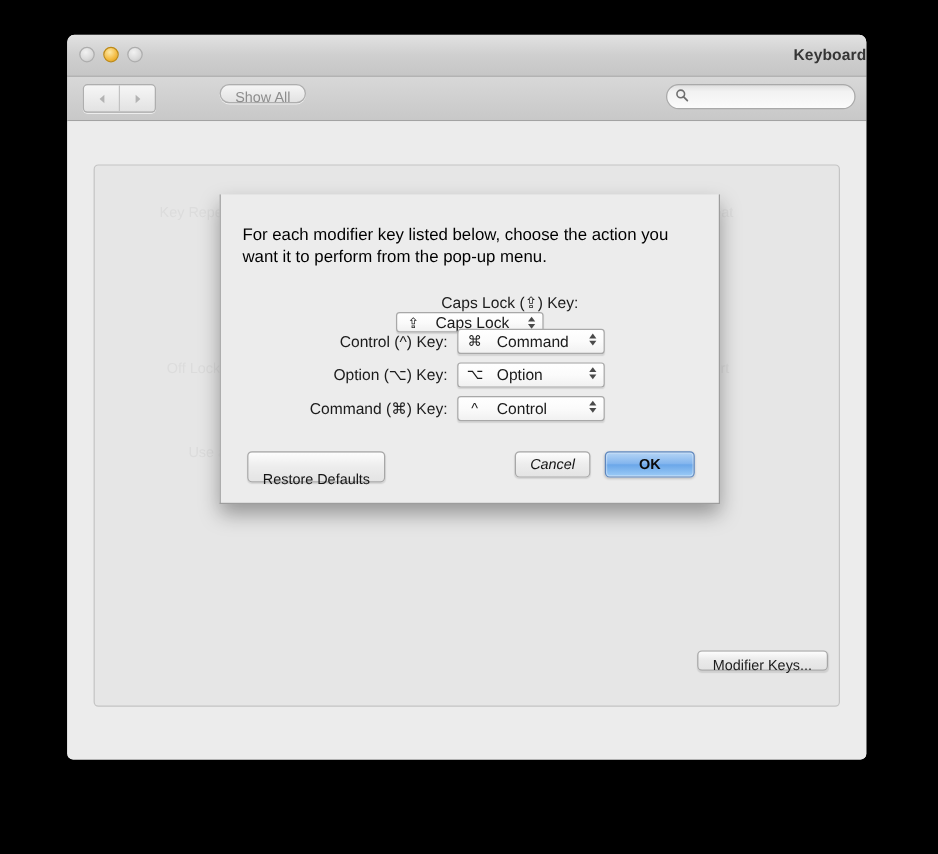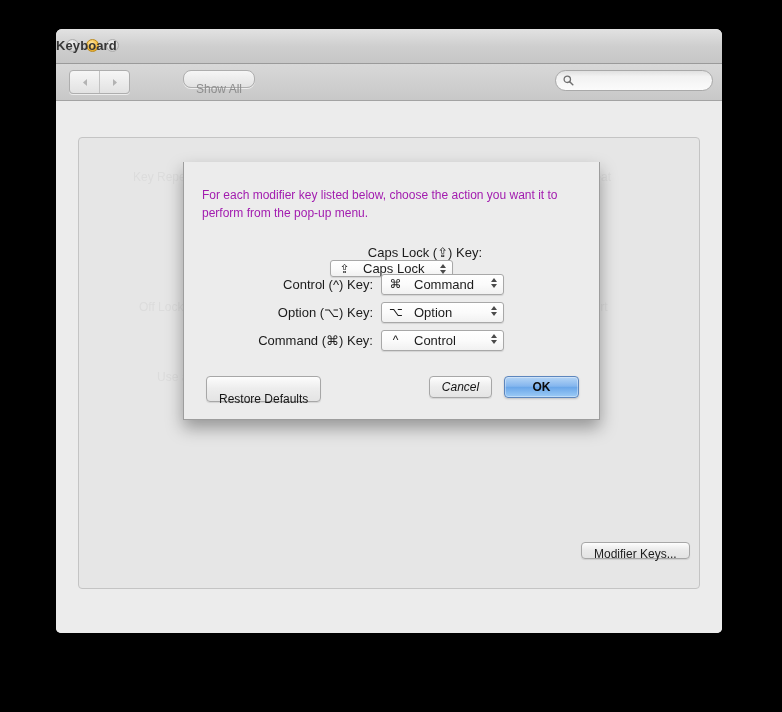--- a/index.html
+++ b/index.html
@@ -28,21 +28,21 @@
   
   #titlebar {
     position: relative;
     height: 34px;
     background: linear-gradient(to bottom, #e2e2e2 0%, #cfcfcf 50%, #c6c6c6 100%);
     border-bottom: 1px solid #9a9a9a;
   }
   #title-text {
     position: absolute;
     left: 0; right: 0; top: 9px;
-    text-align: left;
+    text-align: right;
     font-size: 13px;
     color: #363636;
     font-weight: bold;
     letter-spacing: 0.1px;
   }
   .traffic {
     position: absolute;
     top: 10px;
     width: 13px;
     height: 13px;
@@ -78,21 +78,21 @@
     justify-content: center;
   }
   .navbtn + .navbtn { border-left: 1px solid #c2c2c2; }
   .navbtn svg { display: block; }
 
   #show-all {
     position: absolute;
     left: 127px;
     top: 6px;
     height: 16px;
-    padding: 8px 12px;
+    padding: 0 12px;
     line-height: 21px;
     font-size: 12px;
     color: #8d8d8d;
     border: 1px solid #aeaeae;
     border-radius: 8px;
     background: linear-gradient(to bottom, #f6f6f6 0%, #e2e2e2 100%);
     box-shadow: 0 1px 0 rgba(255,255,255,0.65);
     box-sizing: border-box;
   }
 
@@ -175,23 +175,23 @@
     border: 1px solid #9d9d9d;
     border-top: none;
     box-shadow: 0 8px 16px rgba(0,0,0,0.35);
     box-sizing: border-box;
   }
   #sheet-text {
     position: absolute;
     left: 18px;
     top: 24px;
     width: 372px;
-    font-size: 12px;
+    font-size: 14px;
     line-height: 18px;
-    color: #a21caf;
+    color: #000000;
   }
 
   .row {
     position: absolute;
     left: 0;
     width: 100%;
     height: 22px;
     display: flex;
     align-items: center;
   }

